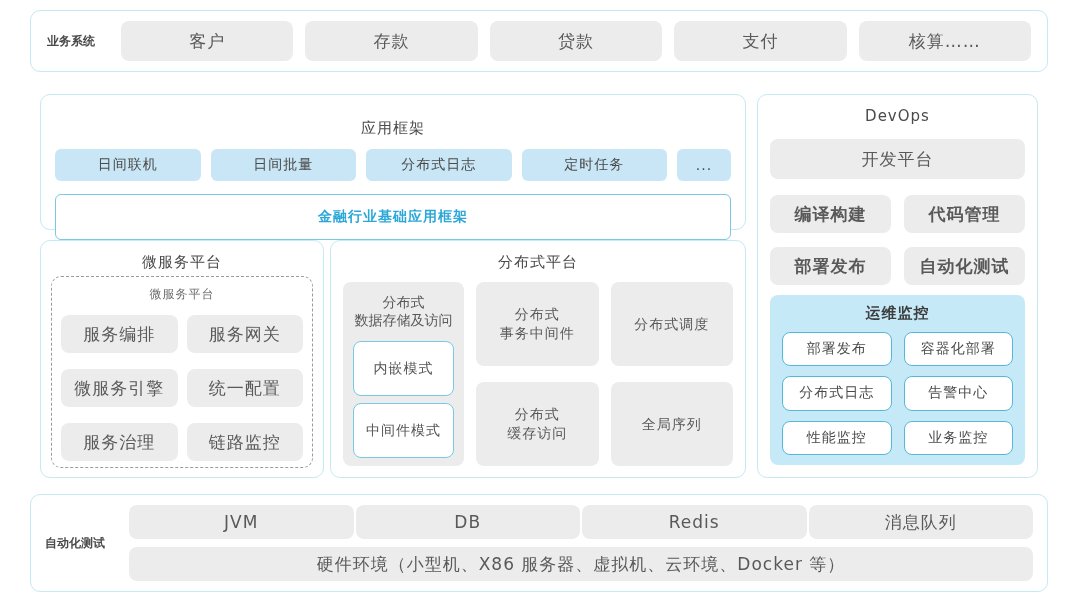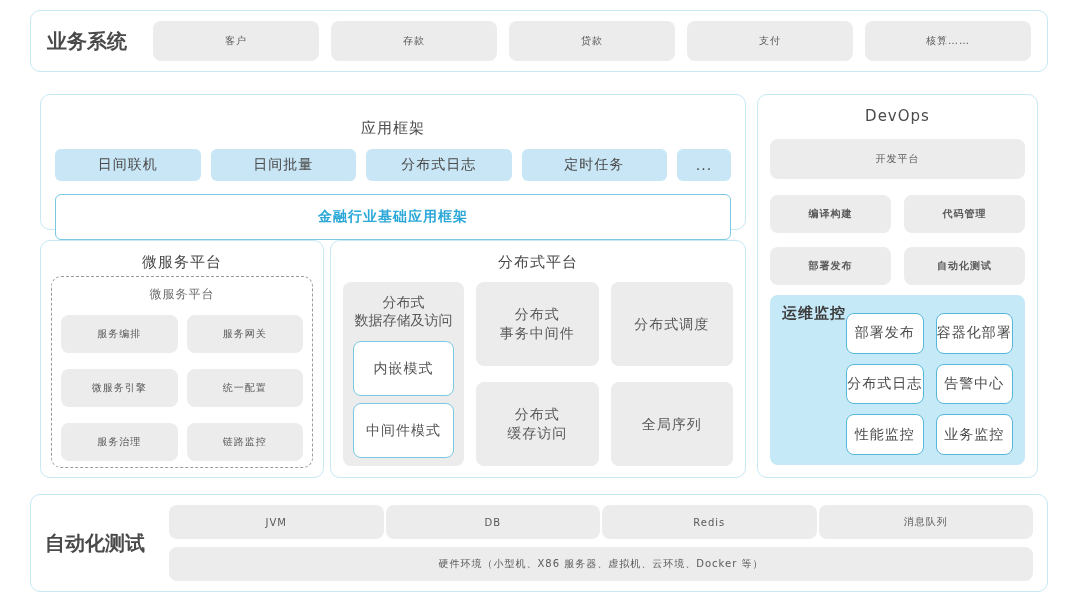--- a/index.html
+++ b/index.html
@@ -2,25 +2,25 @@
 <html><head>
 <meta charset="utf-8">
 <style>
   * { margin:0; padding:0; box-sizing:border-box; }
   html,body { width:1080px; height:602px; background:#fff;
     font-family:"DejaVu Sans","Liberation Sans",sans-serif; color:#4d4d4d; }
   body { position:relative; overflow:hidden; }
 
   .panel { position:absolute; background:#fff; border:1.5px solid #c6e9f3; border-radius:10px; }
 
-  .band-label { font-size:20px; font-weight:600; color:#4a4a4a; white-space:nowrap; }
+  .band-label { font-size:12px; font-weight:600; color:#4a4a4a; white-space:nowrap; }
   .sec-title { font-size:15px; color:#4a4a4a; text-align:center; letter-spacing:1px; }
 
   .gbox { background:#ececec; border-radius:8px; display:flex; align-items:center;
-          justify-content:center; font-size:10px; color:#595959; letter-spacing:1px; }
+          justify-content:center; font-size:17px; color:#595959; letter-spacing:1px; }
   .bbox { background:#c8e6f5; border-radius:6px; display:flex; align-items:center;
           justify-content:center; font-size:14px; color:#4a4a4a; letter-spacing:1px; }
 
   
   .band-top { left:30px; top:10px; width:1018px; height:62px;
     display:flex; align-items:center; padding:0 16px; gap:26px; }
   .band-top .boxes { flex:1; display:flex; gap:12px; }
   .band-top .gbox { flex:1; height:40px; }
 
   
@@ -32,21 +32,21 @@
     background:#fff; display:flex; align-items:center; justify-content:center;
     font-size:14px; font-weight:bold; color:#2ba8d8; letter-spacing:1px; }
 
   
   .devops { left:757px; top:94px; width:281px; height:384px; padding:12px 12px 12px;
     display:flex; flex-direction:column; }
   .devops .platform { height:40px; margin-top:14px; }
   .devops .grid2 { display:grid; grid-template-columns:1fr 1fr; gap:14px 13px; margin-top:16px; }
   .devops .grid2 .gbox { height:38px;font-weight:bold; }
   .ops { margin-top:10px; flex:1; background:#c6e9f8; border-radius:8px; padding:9px 12px 10px;
-    display:flex; flex-direction:row; }
+    display:flex; flex-direction:column; }
   .ops .sec-title { font-weight:600; color:#3d3d3d; }
   .ops .grid2 { display:grid; grid-template-columns:1fr 1fr; gap:10px 12px; margin-top:9px; flex:1; }
   .ops .obox { background:#fff; border:1px solid #55b8db; border-radius:8px;
     display:flex; align-items:center; justify-content:center; font-size:14px; color:#4a4a4a;
     letter-spacing:1px; min-height:30px; }
 
   
   .micro { left:40px; top:240px; width:284px; height:238px; padding:12px 10px 16px;
     display:flex; flex-direction:column; }
   .micro .dashed { flex:1; margin-top:4px; border:1px dashed #9b9b9b; border-radius:10px;

